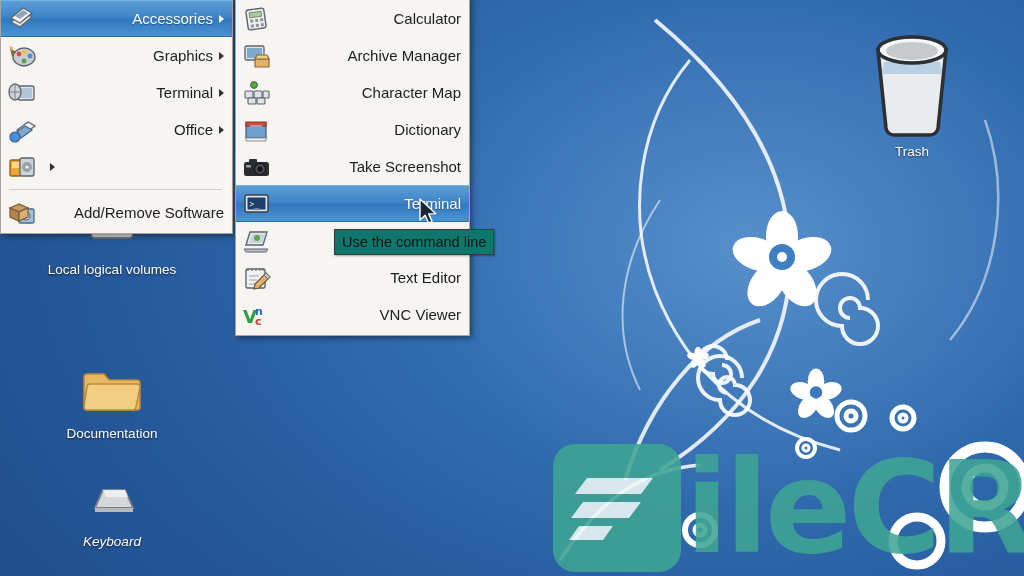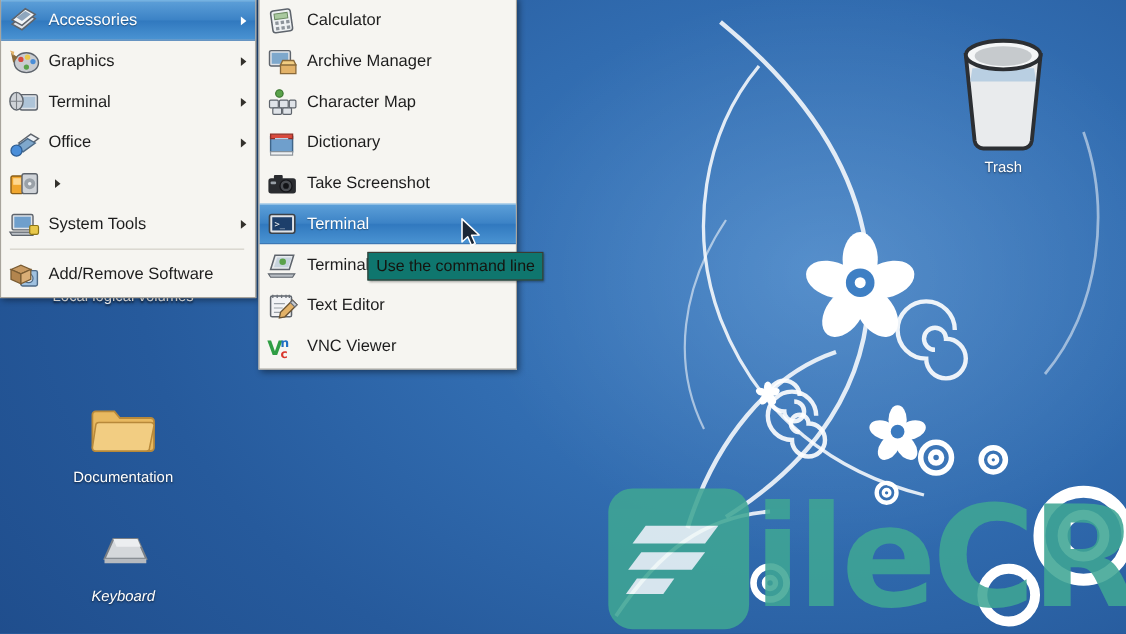--- a/index.html
+++ b/index.html
@@ -41,21 +41,21 @@
     box-shadow:2px 2px 6px rgba(0,0,0,.45);
     padding:2px 0;
   }
   #menu-main { left:0px; top:-3px; width:233px; }
   #menu-sub  { left:235px; top:-3px; width:235px; }
 
   .mi {
     display:flex; align-items:center;
     height:37px; padding:0 8px 0 6px;
     font-size:15px; color:#1d1d1d;
-    position:relative; white-space:nowrap;
+    position:relative; white-space:nowrap;text-align:right;
   }
   .mi.sel {
     background:linear-gradient(to bottom,#5c9fd8 0%,#3c83c6 48%,#3179bf 52%,#4a93d2 100%);
     color:#fff;
     border-top:1px solid #74b2e2;
     border-bottom:1px solid #2a6cae;
     text-shadow:0 1px 1px rgba(0,0,0,.35);
   }
   .mi .ico {
     width:30px; height:28px; margin-right:7px;
@@ -290,32 +290,20 @@
         <rect x="3" y="7" width="11" height="16" rx="1.5" fill="#f0a62e" stroke="#8a5f18" stroke-width="1.3"></rect>
         <rect x="5" y="9" width="7" height="6" fill="#ffd890"></rect>
         <rect x="13" y="5" width="14" height="18" rx="2" fill="#cfd3d8" stroke="#5e646c" stroke-width="1.3"></rect>
         <circle cx="20" cy="14" r="5" fill="#9aa1a8"></circle>
         <circle cx="20" cy="14" r="1.6" fill="#f0f2f4"></circle>
       </svg>
     </span>
     <span class="arrow"></span>
   </div>
 
-  <div class="mi">
-    <span class="ico">
-      <svg width="30" height="28" viewBox="0 0 30 28">
-        <rect x="4" y="5" width="19" height="14" rx="1.6" fill="#dfe3e8" stroke="#5e646c" stroke-width="1.3"></rect>
-        <rect x="6" y="7" width="15" height="10" fill="#6f9fcc"></rect>
-        <path d="M2 21 h23 l-2 3 H4 z" fill="#b9bec4" stroke="#5e646c" stroke-width="1.1"></path>
-        <rect x="20" y="15" width="8" height="8" rx="1.3" fill="#e8c84a" stroke="#8a7418" stroke-width="1.1"></rect>
-      </svg>
-    </span>
-    <span class="txt">System Tools</span>
-    <span class="arrow"></span>
-  </div>
 
   <div class="sep"></div>
 
   <div class="mi">
     <span class="ico">
       <svg width="30" height="28" viewBox="0 0 30 28">
         <rect x="12" y="10" width="15" height="14" rx="1.6" fill="#9fc1e0" stroke="#4d6a87" stroke-width="1.3"></rect>
         <circle cx="19" cy="17" r="4" fill="#e8eef4" stroke="#4d6a87" stroke-width="1.2"></circle>
         <circle cx="19" cy="17" r="1.4" fill="#4d6a87"></circle>
         <path d="M3 9 l9 -4 9 4 -9 4 z" fill="#c89a62" stroke="#7a5c33" stroke-width="1.2"></path>

